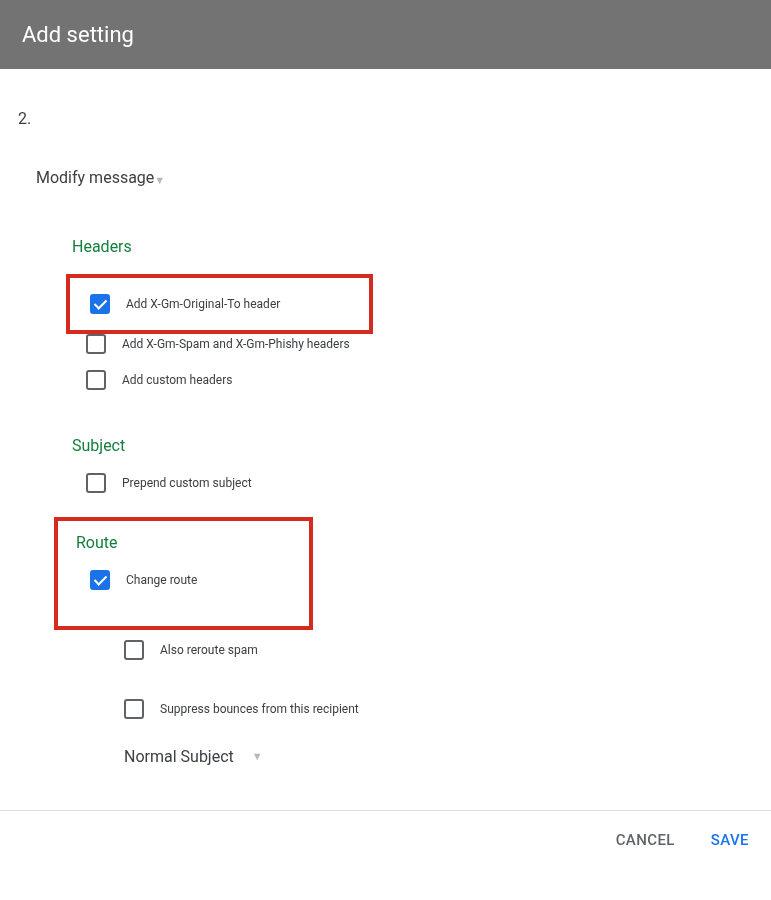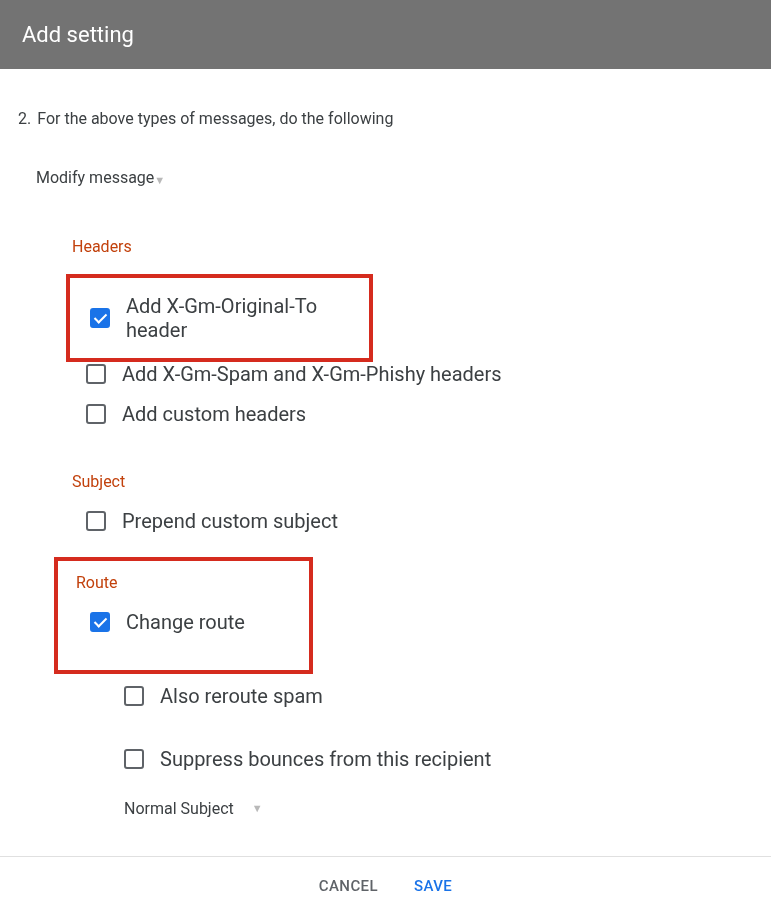--- a/index.html
+++ b/index.html
@@ -39,29 +39,29 @@
     .dropdown .arrow {
       font-size: 11px;
       color: #b9b9b9;
     }
     .section {
       margin-top: 20px;
     }
     .section-label {
       margin-left: 54px;
       font-size: 16px;
-      color: #c2410c;
+      color: #15803d;
       margin-bottom: 18px;
     }
     .opt {
       display: flex;
       align-items: center;
       margin-left: 68px;
       margin-bottom: 16px;
-      font-size: 20px;
+      font-size: 12px;
       color: #3c4043;
     }
     .opt-sub {
       margin-left: 106px;
       margin-top: 39px;
     }
     .chk {
       width: 20px;
       height: 20px;
       border: 2px solid #5f6368;
@@ -119,41 +119,40 @@
       font-size: 16px;
       color: #3c4043;
     }
     .sub-dropdown .arrow {
       font-size: 11px;
       color: #b9b9b9;
     }
     .footer {
       border-top: 1px solid #e0e0e0;
       display: flex;
-      justify-content: center;
+      justify-content: flex-end;
       gap: 36px;
       padding: 20px 22px;
-      margin-top: 14px;
+      margin-top: 20px;
       font-size: 15px;
       font-weight: 500;
       letter-spacing: 0.4px;
     }
     .btn-cancel { color: #5f6368; cursor: pointer; }
     .btn-save { color: #1a73e8; cursor: pointer; }
   </style>
 </head>
 <body>
 
 <div class="titlebar">Add setting</div>
 
 <div class="content">
 
   <div class="step-row">
     <span class="step-num">2.</span>
-    <span>For the above types of messages, do the following</span>
   </div>
 
   <div class="dropdown">
     <span>Modify message</span>
     <span class="arrow">▼</span>
   </div>
 
   
   <div class="section">
     <div class="section-label">Headers</div>

